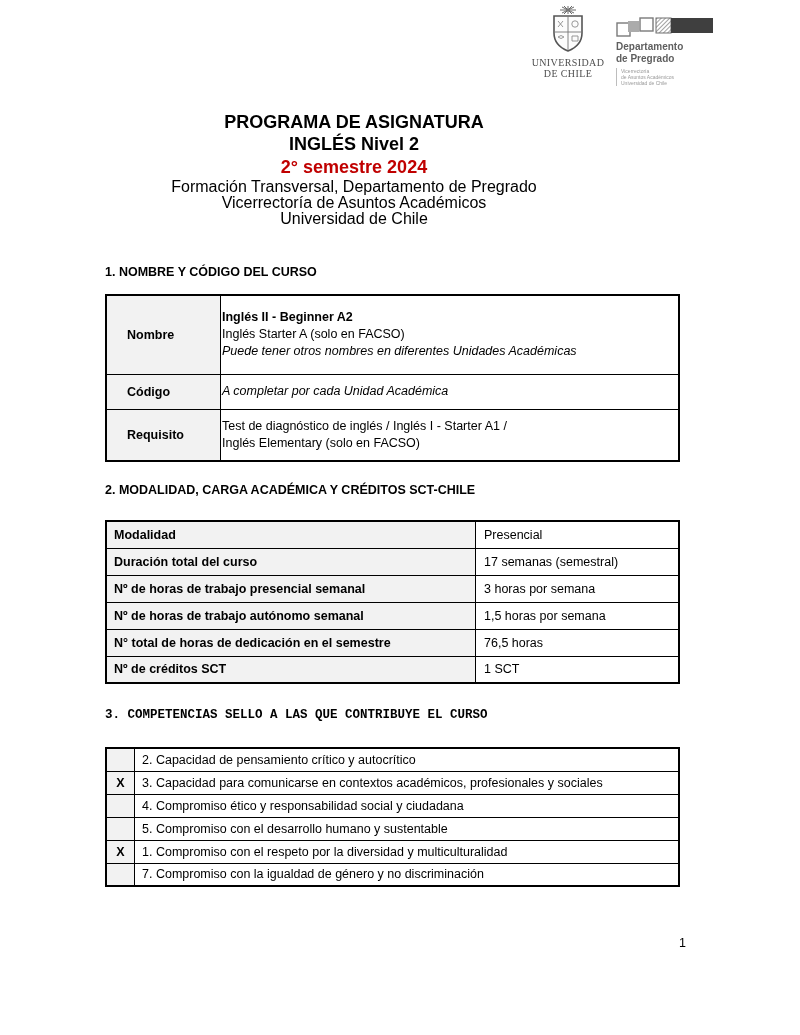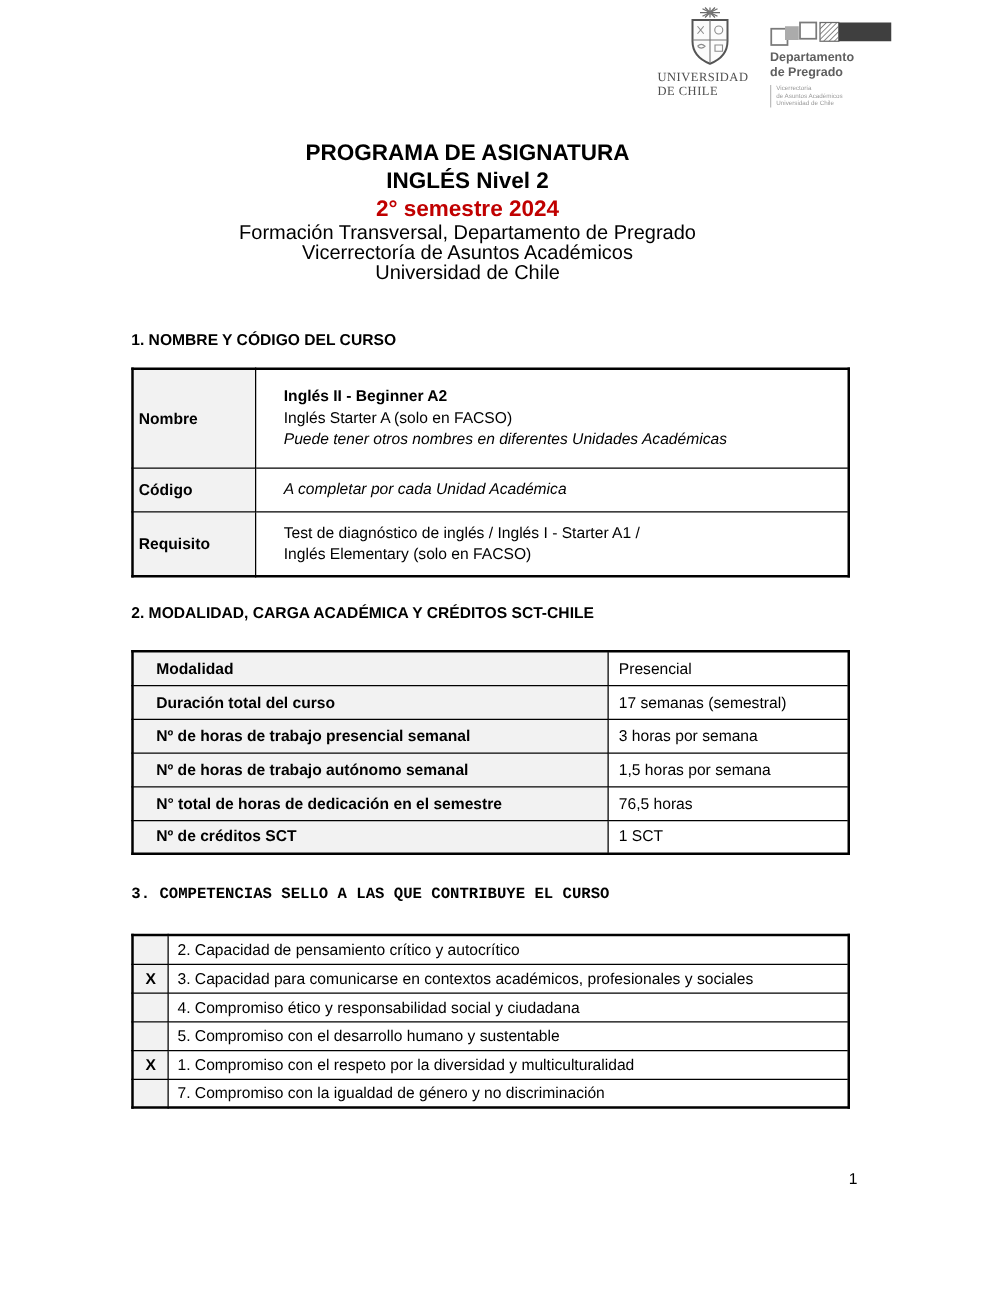--- a/index.html
+++ b/index.html
@@ -6,62 +6,62 @@
   body {
     width:800px; height:1035px; position:relative;
     background:#ffffff; color:#000;
     font-family:"Liberation Sans", sans-serif;
     overflow:hidden;
   }
   .b { font-weight:bold; }
   .i { font-style:italic; }
 
   
-  .logo-uch { position:absolute; left:526px; top:5px; width:84px; }
+  .logo-uch { position:absolute; left:526px; top:5px; width:84px; text-align:center; }
   .logo-uch svg { display:block; margin:0 auto; }
   .uch-text {
     font-family:"Liberation Serif", serif;
     font-size:10px; line-height:11px; color:#4f4f4f; letter-spacing:.4px;
   }
   .logo-dp { position:absolute; left:616px; top:16px; width:104px; }
   .logo-dp svg { display:block; }
   .dp-title { font-size:10px; line-height:12px; font-weight:bold; color:#5f5f5f; margin-top:3px; }
   .dp-sub {
     margin-top:3px; padding-left:4px; border-left:1px solid #bdbdbd;
     font-size:5px; line-height:6px; color:#9a9a9a;
   }
 
   
-  .title-block { position:absolute; top:111px; left:0; width:708px; text-align:center;margin-left:20px; }
+  .title-block { position:absolute; top:111px; left:0; width:708px; text-align:center; }
   .t-main { font-size:18px; font-weight:bold; line-height:22px; }
   .t-sem  { font-size:18px; font-weight:bold; line-height:24px; }
   .t-sub  { font-size:16px; line-height:16px; }
 
   
   .sec-heading { position:absolute; left:105px; font-size:12.5px; font-weight:bold; white-space:nowrap; }
   #heading-1 { top:265px; }
   #heading-2 { top:483px; }
   #heading-3 { top:708px;font-family:Liberation Mono, monospace; }
 
   
   table { position:absolute; left:105px; width:575px; border-collapse:collapse; table-layout:fixed;
           font-size:12.5px; border:2px solid #000; }
   td { border:1.5px solid #000; vertical-align:middle; overflow:hidden; }
   .lab { background:#f2f2f2; font-weight:bold; }
 
   #table-1 { top:294px; }
-  #table-1 .lab { width:92px; padding-left:4px; }
-  #table-1 .val { padding:5px 22px; line-height:17px; }
+  #table-1 .lab { width:92px; padding-left:20px; }
+  #table-1 .val { padding:5px 1px; line-height:17px; }
   #table-1 .row-nombre    { height:79px; }
   #table-1 .row-codigo    { height:35px; }
   #table-1 .row-requisito { height:52px; }
 
   #table-2 { top:520px; }
   #table-2 tr { height:27px; }
-  #table-2 .lab { width:360px; padding-left:18px; }
+  #table-2 .lab { width:360px; padding-left:7px; }
   #table-2 .val { padding-left:8px; }
 
   #table-3 { top:747px; }
   #table-3 tr { height:23px; }
   #table-3 .mark { width:25px; background:#f2f2f2; text-align:center; font-weight:bold; }
   #table-3 .txt { padding-left:7px; }
 
   .page-num { position:absolute; left:679px; top:936px; font-size:12.5px; }
 </style>
 </head>

